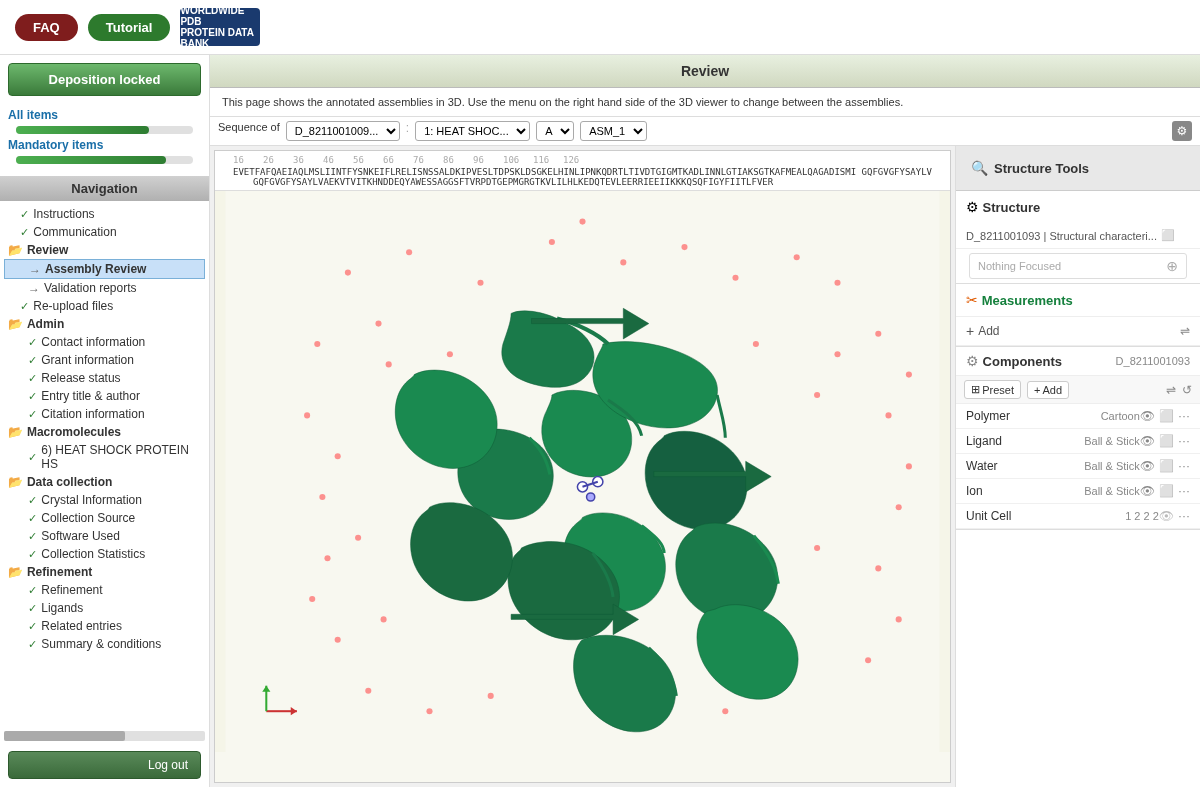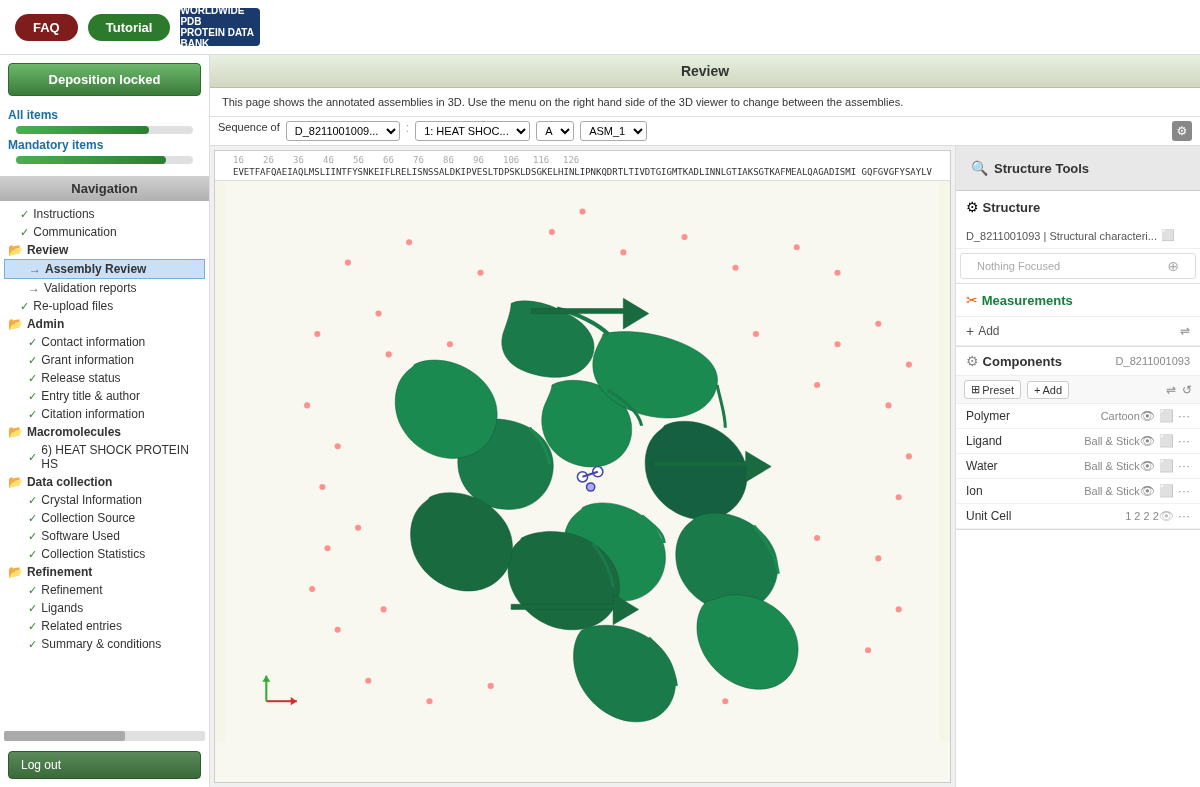--- a/index.html
+++ b/index.html
@@ -34,21 +34,21 @@
     .nav-item .check { color: #2e7d32; margin-right: 4px; font-size: 11px; }
     .nav-item .arrow { color: #666; margin-right: 4px; }
     .nav-section-header { display: flex; align-items: center; padding: 2px 4px; font-size: 12px; font-weight: bold; color: #333; cursor: pointer; }
     .nav-section-header .folder-icon { margin-right: 4px; color: #888; }
     .active-item { background: #c8e0f8; border: 1px solid #7ab0d8; font-weight: bold; }
     .indent1 { padding-left: 16px; }
     .indent2 { padding-left: 24px; }
     .sidebar-scroll { flex: 1; overflow-y: auto; }
     .scrollbar-area { height: 10px; background: #e0e0e0; margin: 2px 4px; border-radius: 2px; }
     .scrollbar-thumb { width: 60%; height: 100%; background: #aaa; border-radius: 2px; }
-    .logout-btn { margin: 8px; padding: 6px 12px; background: linear-gradient(to bottom, #5a8a5a, #3a6a3a); border: 1px solid #2d5a2d; border-radius: 4px; color: white; font-size: 12px; text-align: left; cursor: pointer; }
+    .logout-btn { margin: 8px; padding: 6px 12px; background: linear-gradient(to bottom, #5a8a5a, #3a6a3a); border: 1px solid #2d5a2d; border-radius: 4px; color: white; font-size: 12px; text-align: right; cursor: pointer; }
     
     
     .content-area { flex: 1; display: flex; flex-direction: column; overflow: hidden; }
     .review-header { background: linear-gradient(to bottom, #e8f0e0, #d0d8c0); padding: 8px; text-align: center; font-size: 14px; font-weight: bold; color: #333; border-bottom: 1px solid #bbb; }
     .review-desc { padding: 8px 12px; font-size: 11px; color: #333; background: white; border-bottom: 1px solid #ddd; }
     
     
     .sequence-bar { display: flex; align-items: flex-start; background: white; border-bottom: 1px solid #ddd; padding: 4px 8px; gap: 6px; }
     .sequence-label { font-size: 11px; color: #333; }
     .seq-select { border: 1px solid #aaa; border-radius: 3px; padding: 2px 4px; font-size: 11px; background: white; cursor: pointer; }
@@ -68,21 +68,21 @@
     .tools-title { font-size: 13px; font-weight: bold; color: #333; flex: 1; }
     .search-icon-box { width: 28px; height: 28px; display: flex; align-items: center; justify-content: center; font-size: 14px; color: #555; }
     
     .structure-item { padding: 6px 10px; border-bottom: 1px solid #eee; }
     .structure-name { font-size: 11px; color: #555; display: flex; align-items: center; gap: 4px; }
     .copy-icon { color: #888; cursor: pointer; }
     .structure-props { display: flex; flex-direction: column; gap: 3px; margin-top: 4px; }
     .prop-row { display: flex; align-items: center; }
     .prop-label { color: #888; font-size: 11px; width: 55px; }
     .prop-value { color: #333; font-size: 11px; }
-    .focus-box { border: 1px solid #ddd; border-radius: 3px; padding: 4px 16px; color: #aaa; font-size: 11px; display: flex; align-items: center; justify-content: space-between; margin: 4px 4px; }
+    .focus-box { border: 1px solid #ddd; border-radius: 3px; padding: 4px 8px; color: #aaa; font-size: 11px; display: flex; align-items: center; justify-content: space-between; margin: 4px 13px; }
     
     .measurements-header { display: flex; align-items: center; padding: 8px 10px; border-bottom: 1px solid #eee; }
     .meas-title { font-size: 13px; font-weight: bold; color: #15803d; flex: 1; }
     .add-row { display: flex; align-items: center; padding: 6px 10px; gap: 4px; border-bottom: 1px solid #eee; }
     .add-plus { color: #555; font-size: 14px; }
     .add-label { color: #555; font-size: 12px; }
     .filter-icon { color: #888; margin-left: auto; cursor: pointer; }
     
     .components-header { display: flex; align-items: center; padding: 6px 10px; border-bottom: 1px solid #eee; }
     .comp-title { font-size: 13px; font-weight: bold; color: #333; flex: 1; }
@@ -256,20 +256,21 @@
 
     <div class="viewer-tools">
 
       <div class="viewer-area">
 
         <div class="sequence-display">
           <div style="font-family:monospace;font-size:9px;line-height:1.4;">
             <span style="color:#aaa; display:inline-block; width:30px;">16</span><span style="color:#aaa; display:inline-block; width:30px;">26</span><span style="color:#aaa; display:inline-block; width:30px;">36</span><span style="color:#aaa; display:inline-block; width:30px;">46</span><span style="color:#aaa; display:inline-block; width:30px;">56</span><span style="color:#aaa; display:inline-block; width:30px;">66</span><span style="color:#aaa; display:inline-block; width:30px;">76</span><span style="color:#aaa; display:inline-block; width:30px;">86</span><span style="color:#aaa; display:inline-block; width:30px;">96</span><span style="color:#aaa; display:inline-block; width:30px;">106</span><span style="color:#aaa; display:inline-block; width:30px;">116</span><span style="color:#aaa; display:inline-block; width:30px;">126</span>
           </div>
           <div style="font-family:monospace;font-size:9px;overflow:hidden;white-space:nowrap;">EVETFAFQAEIAQLMSLIINTFYSNKEIFLRELISNSSALDKIPVESLTDPSKLDSGKELHINLIPNKQDRTLTIVDTGIGMTKADLINNLGTIAKSGTKAFMEALQAGADISMI    GQFGVGFYSAYLVAEKVTVITKHNDDEQYAWESSAGGSFTVRPDTGEPMGRGTKVLILHLKEDQTEVLEERRIEEIIKKKQSQFIGYFIITLFVER</div>
+          <div style="font-family:monospace;font-size:9px;overflow:hidden;white-space:nowrap;margin-left:20px;">GQFGVGFYSAYLVAEKVTVITKHNDDEQYAWESSAGGSFTVRPDTGEPMGRGTKVLILHLKEDQTEVLEERRIEEIIKKKQSQFIGYFIITLFVER</div>
         </div>
 
         <div style="position:relative; width:100%; height:calc(100% - 70px); background:#f5f5e8; overflow:hidden;">
           <svg width="100%" height="100%" viewBox="0 0 700 550" style="display:block;">
 
             <rect width="700" height="550" fill="#f8f8f0"></rect>
 
             <g fill="#ff6666" opacity="0.7">
               <circle cx="120" cy="80" r="3"></circle>
                 <circle cx="180" cy="60" r="3"></circle>

